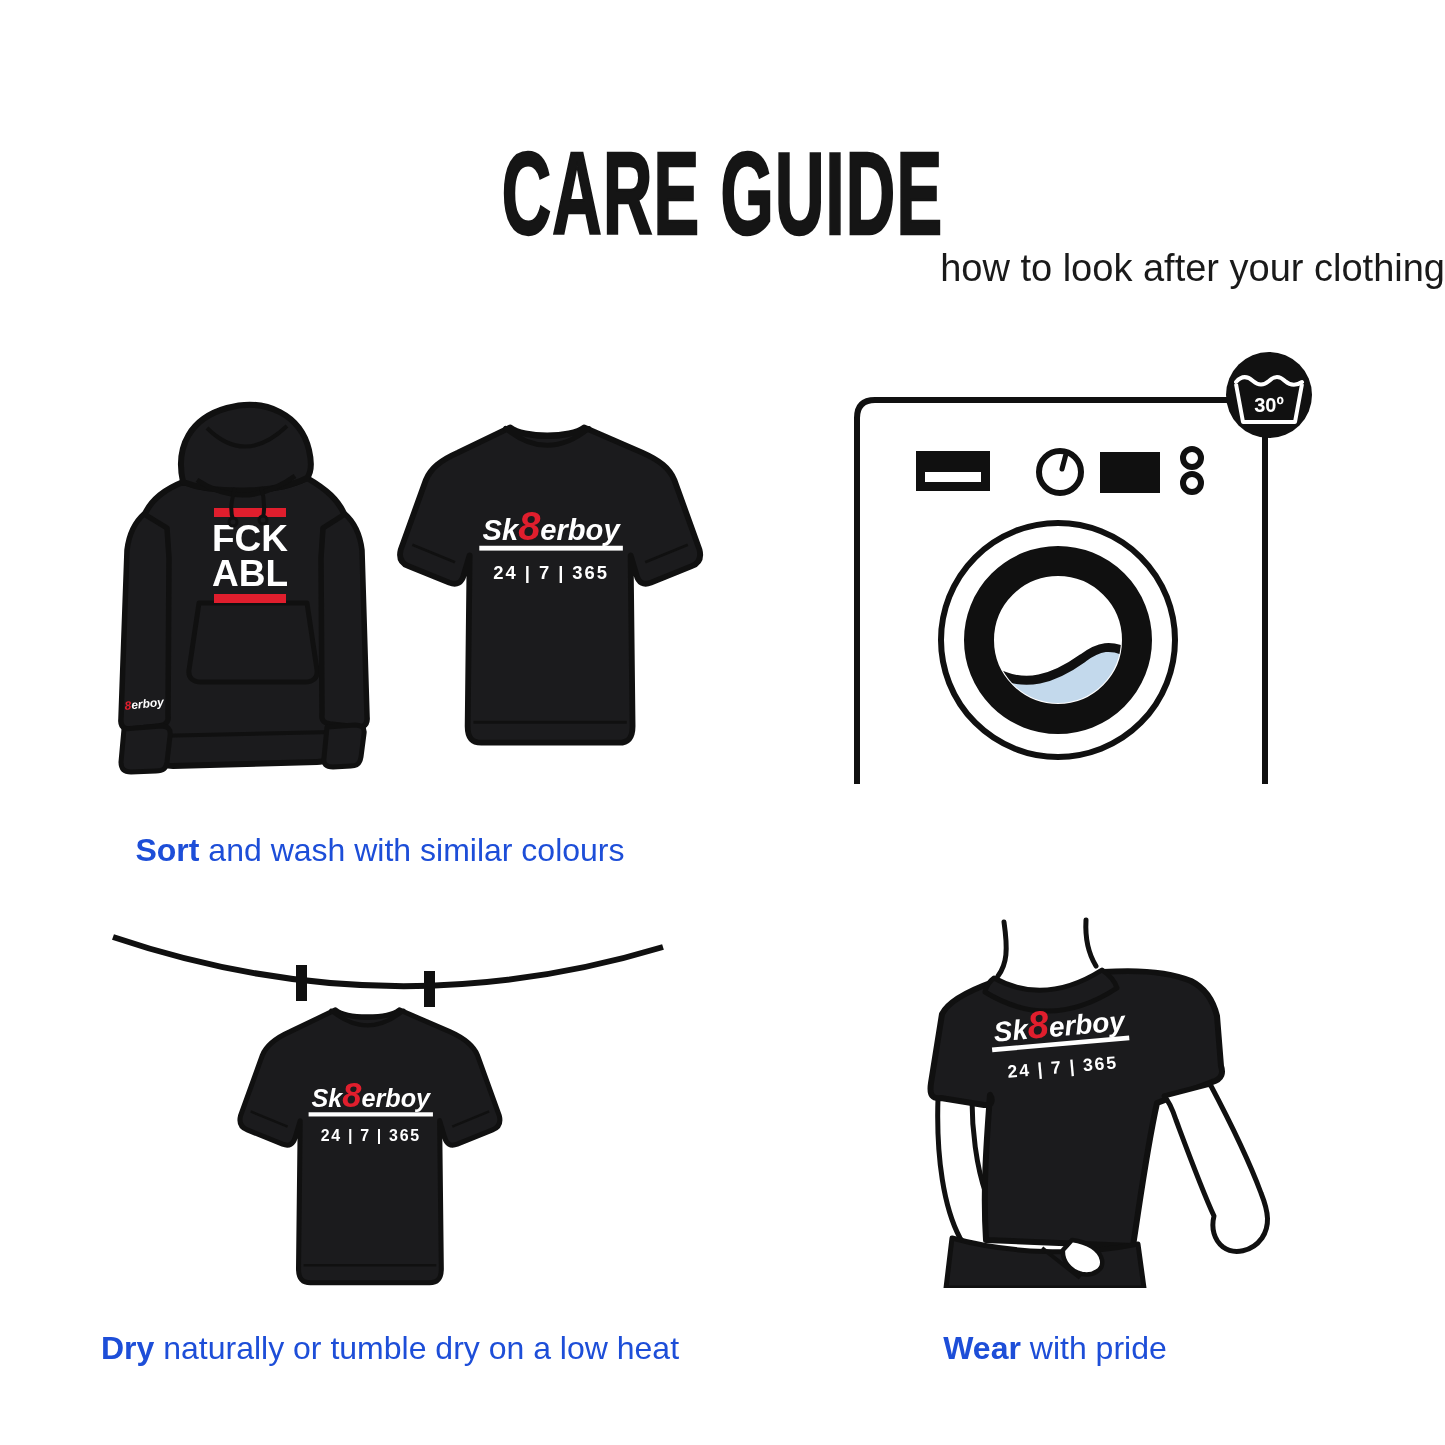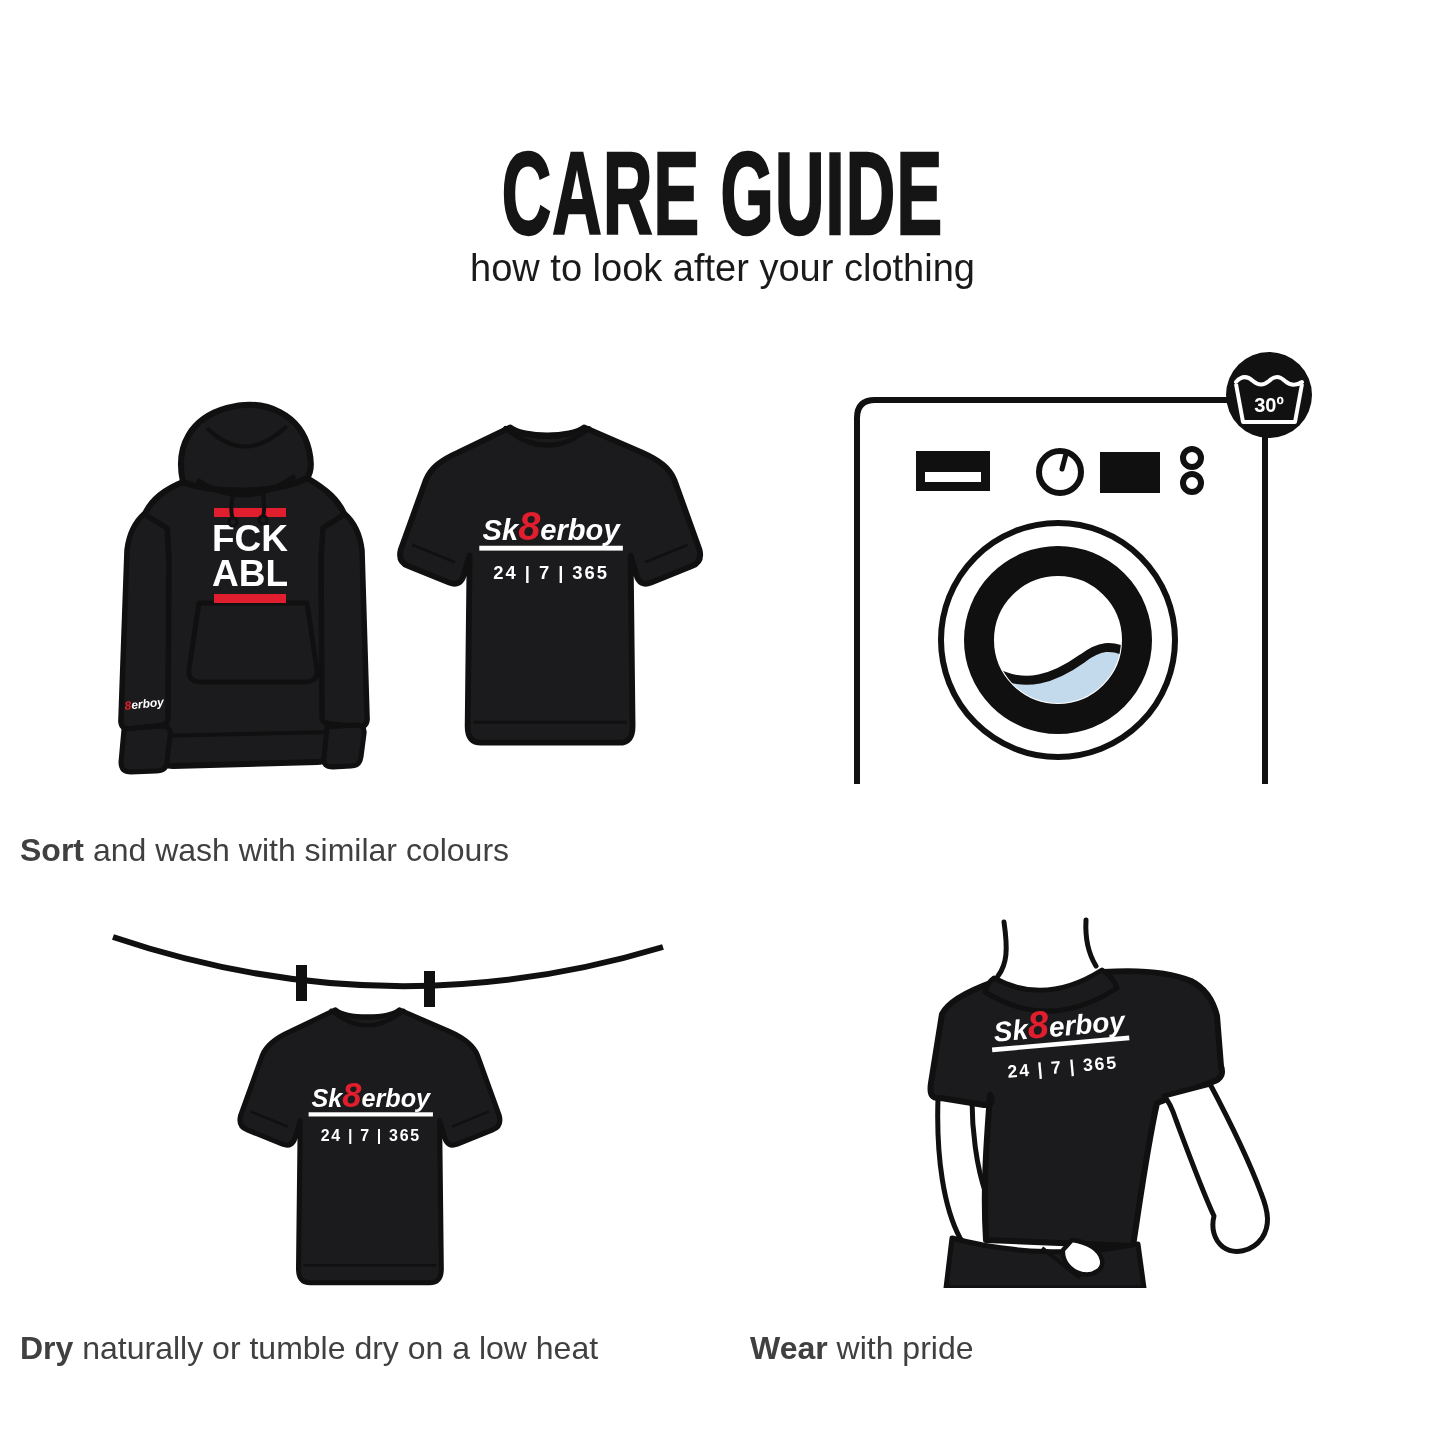--- a/index.html
+++ b/index.html
@@ -2,23 +2,23 @@
 <html><head>
 <meta charset="utf-8">
 <style>
   html,body{margin:0;padding:0;background:#fff;}
   .stage{position:relative;width:1445px;height:1445px;background:#fff;overflow:hidden;
          font-family:"Liberation Sans",sans-serif;color:#151515;}
   .title{position:absolute;top:136px;left:0;width:1445px;text-align:center;
          font-size:116px;line-height:1.0;font-weight:bold;letter-spacing:2px;
          transform:scaleX(0.59);transform-origin:50% 50%;
          -webkit-text-stroke:2.5px #151515;white-space:nowrap;}
-  .subtitle{position:absolute;top:247px;left:0;width:1445px;text-align:center;
+  .subtitle{position:absolute;top:247px;left:0;width:1445px;text-align:right;
          font-size:38px;font-weight:400;color:#1a1a1a;}
-  .caption{position:absolute;font-size:32px;color:#404040;text-align:left;}
+  .caption{position:absolute;font-size:32px;color:#1d4ed8;text-align:center;}
   .caption b{font-weight:bold;}
   .cap-sort{top:832px;left:20px;width:720px;}
   .cap-wash{top:832px;left:750px;width:600px;}
   .cap-dry{top:1330px;left:20px;width:740px;}
   .cap-wear{top:1330px;left:750px;width:610px;}
   .illus{position:absolute;}
   svg text{user-select:none;}
 </style>
 </head>
 <body>

